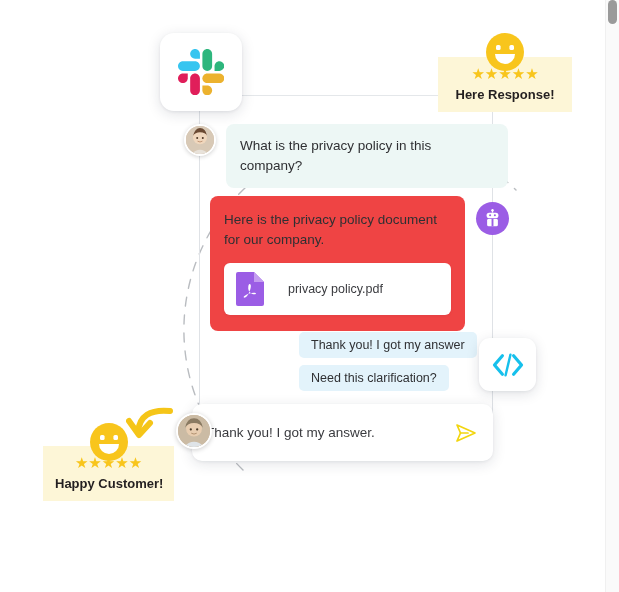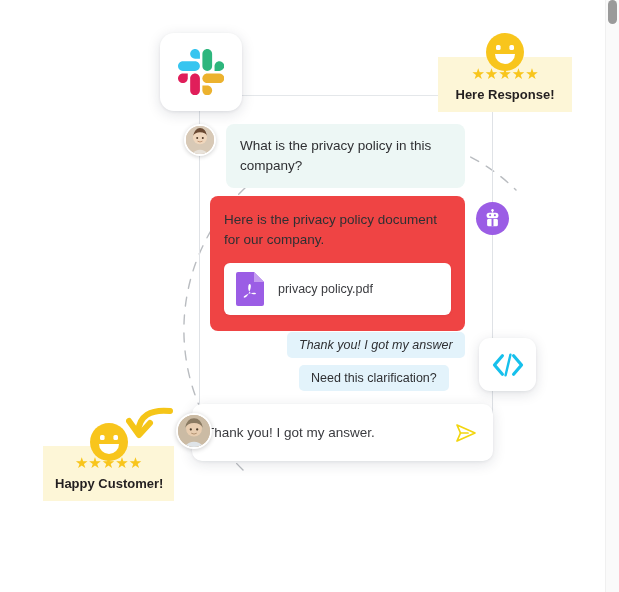--- a/index.html
+++ b/index.html
@@ -37,43 +37,43 @@
     width: 32px; height: 32px; border-radius: 50%;
     background: #cdbba8; overflow: hidden; flex: none;
     border: 2px solid #fff; box-shadow: 0 1px 4px rgba(0,0,0,.18);
     position: relative;
   }
   .avatar svg { width: 100%; height: 100%; display: block; }
 
   .bubble-user {
     background: #edf7f5; border-radius: 8px;
     padding: 12px 14px 13px 14px;
-    width: 239px;
+    width: 282px;
     font-size: 13.5px; line-height: 1.45; color: #2f3033;
   }
 
   .bot-block {
     position: absolute; left: 210px; top: 196px; width: 255px;
     background: #ef4444; border-radius: 8px; padding: 14px 14px 16px 14px;
   }
   .bot-text { font-size: 13.5px; line-height: 1.45; color: #2f3033; }
   .file-card {
     margin-top: 14px; background: #fff; border-radius: 6px;
     height: 52px; display: flex; align-items: center; padding: 0 12px;
     box-shadow: 0 1px 3px rgba(30,20,60,.06);
   }
   .pdf-icon { width: 28px; height: 34px; flex: none; }
-  .file-name { margin-left: 14px; font-size: 12.5px; color: #3a3b3f; }
+  .file-name { margin-left: 24px; font-size: 12.5px; color: #3a3b3f; }
 
   .chip {
     position: absolute; background: #e3f3fb; border-radius: 5px;
     font-size: 12.5px; color: #2f3033;
     height: 26px; display: flex; align-items: center; padding: 0 12px;
   }
-  .chip-1 { left: 287px; top: 332px; font-style: italic; }
+  .chip-1 { left: 299px; top: 332px; }
   .chip-2 { left: 299px; top: 365px; }
 
   .code-card {
     position: absolute; left: 479px; top: 338px; width: 57px; height: 53px;
     background: #fff; border-radius: 11px;
     box-shadow: 0 3px 13px rgba(22,30,55,.13), 0 1px 3px rgba(22,30,55,.06);
     display: flex; align-items: center; justify-content: center;
   }
   .code-card svg { width: 34px; height: 28px; display: block; }
 

